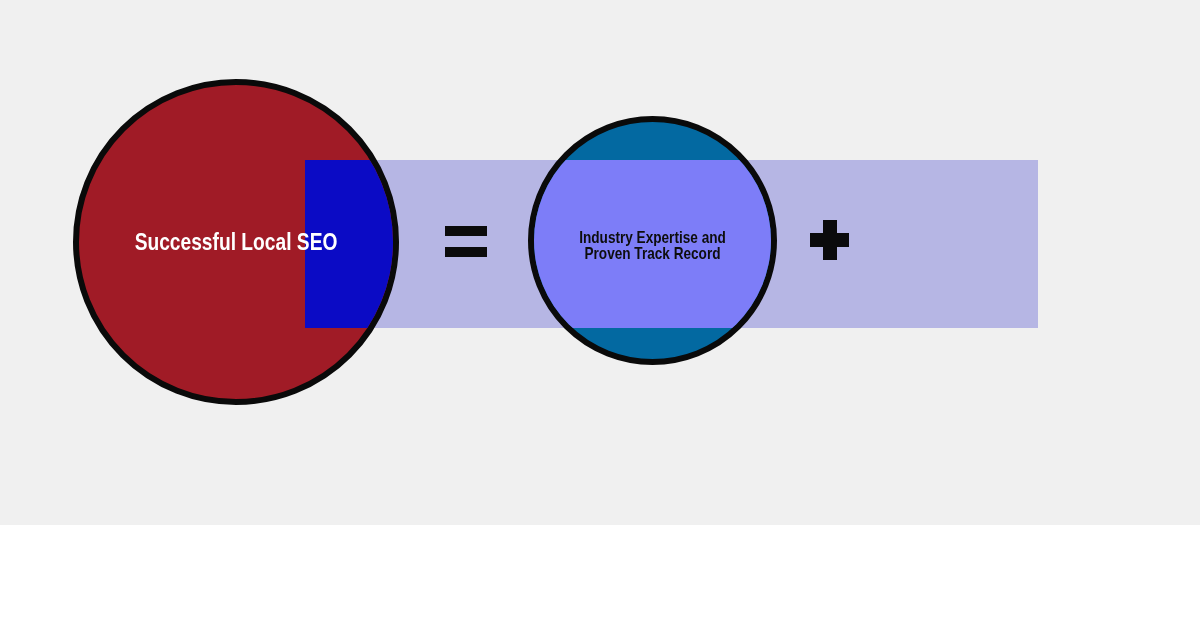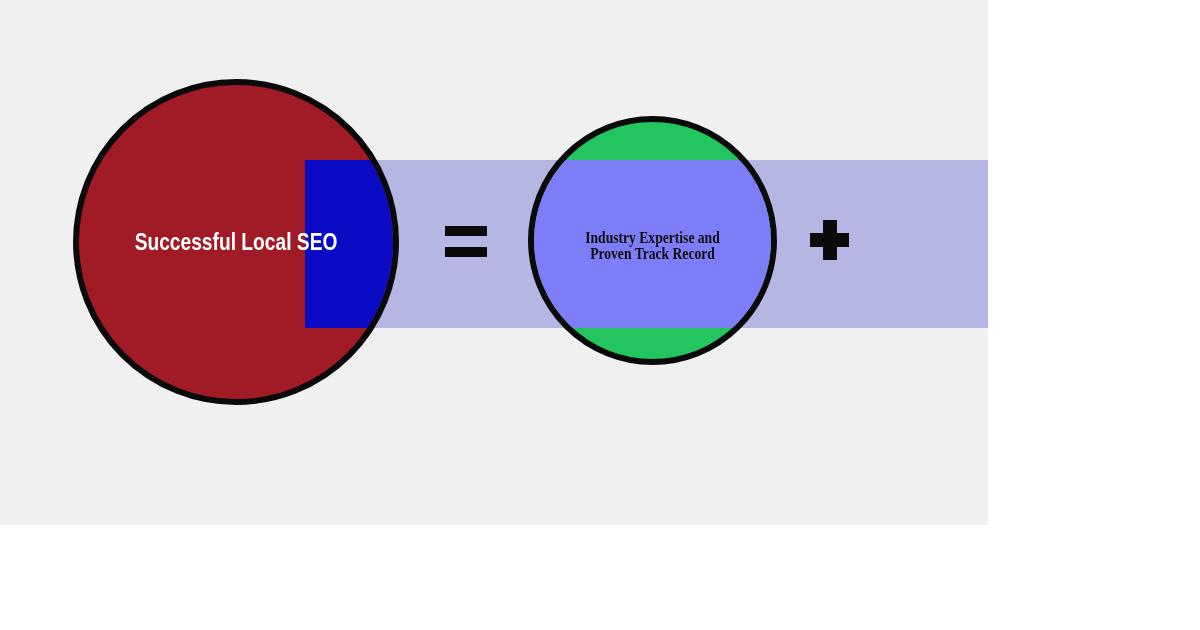--- a/index.html
+++ b/index.html
@@ -1,17 +1,17 @@
 <!DOCTYPE html>
 <html><head>
 <meta charset="utf-8">
 <style>
   html,body { margin:0; padding:0; }
   .stage {
-    position:relative; width:988px; height:630px; overflow:hidden;
+    position:relative; width:1200px; height:630px; overflow:hidden;
     font-family:"Liberation Sans","DejaVu Sans",sans-serif; background:#ffffff;
   }
   .canvas { position:absolute; left:0; top:0; width:1200px; height:525px; background:#f0f0f0; }
 
   .band { position:absolute; left:305px; top:160px; width:733px; height:168px; background:#b6b6e4; z-index:1; }
 
   .circle {
     position:absolute; box-sizing:border-box; border:6px solid #0a0a0a; border-radius:50%;
     overflow:hidden; z-index:2;
   }
@@ -53,21 +53,21 @@
     <div class="circle c1" style="background-color: rgb(160, 27, 38);">
       <div class="overlap" style="background-color: rgb(11, 11, 197);"></div>
       <div class="label">Successful Local SEO</div>
     </div>
 
     <div class="sym equals" aria-label="=">
       <span class="bar"></span>
       <span class="bar"></span>
     </div>
 
-    <div class="circle c2" style="background-color: #22c55e; font-family: Liberation Serif, serif;">
+    <div class="circle c2" style="background-color: #0369a1;">
       <div class="overlap" style="background-color: rgb(125, 125, 248);"></div>
       <div class="label">
         <div>Industry Expertise and</div>
         <div>Proven Track Record</div>
       </div>
     </div>
 
     <div class="sym plus" aria-label="+">
       <span class="h"></span>
       <span class="v"></span>

